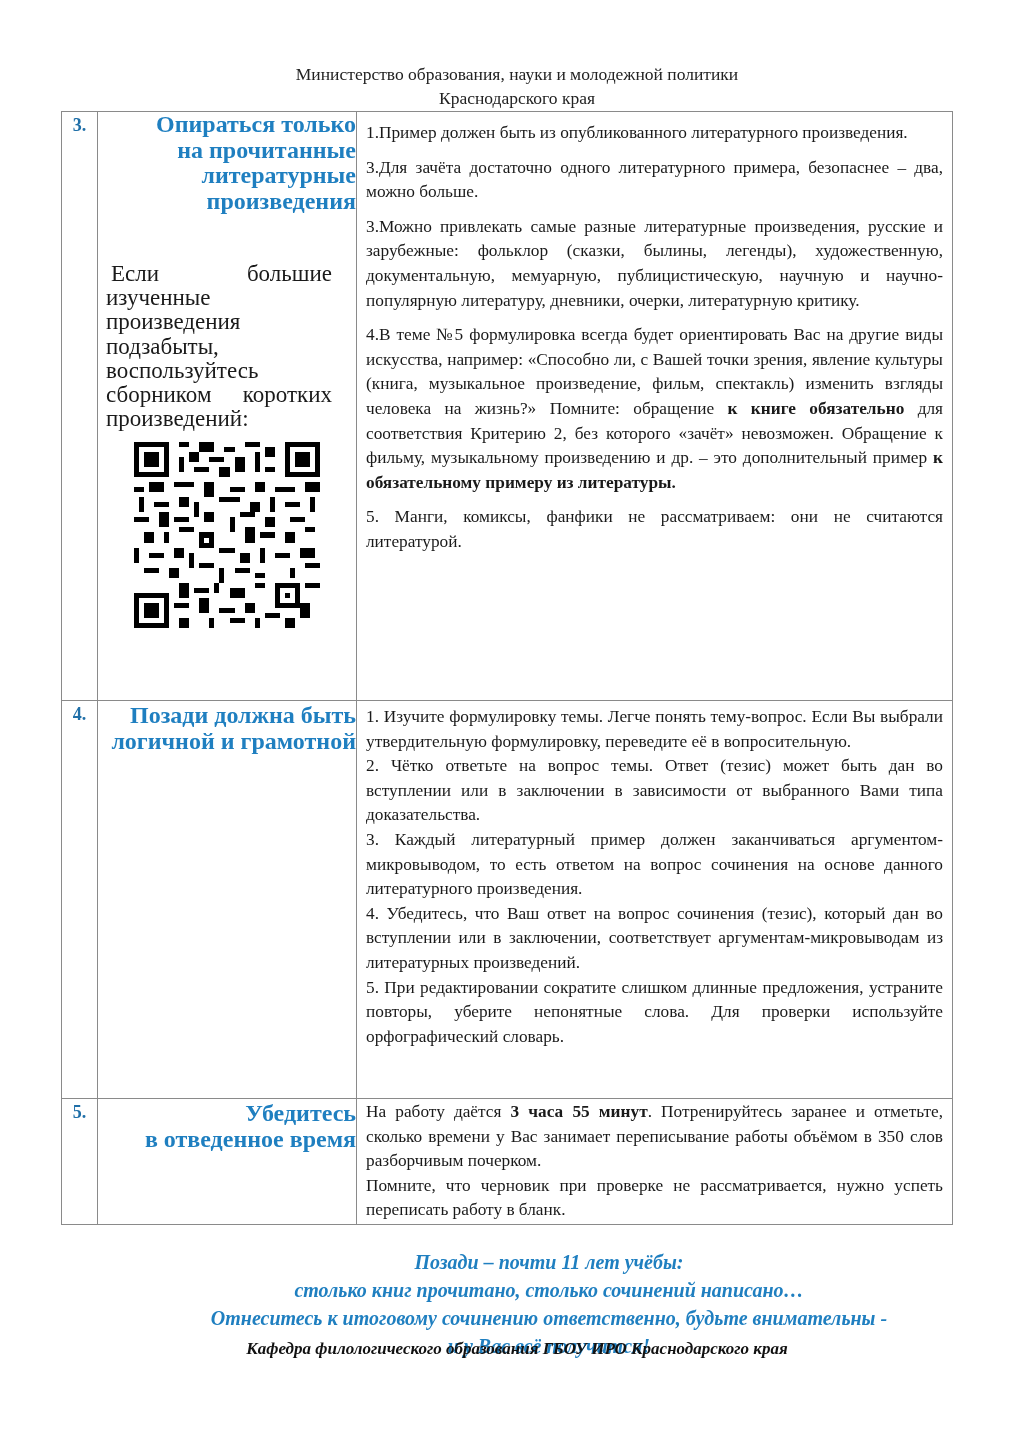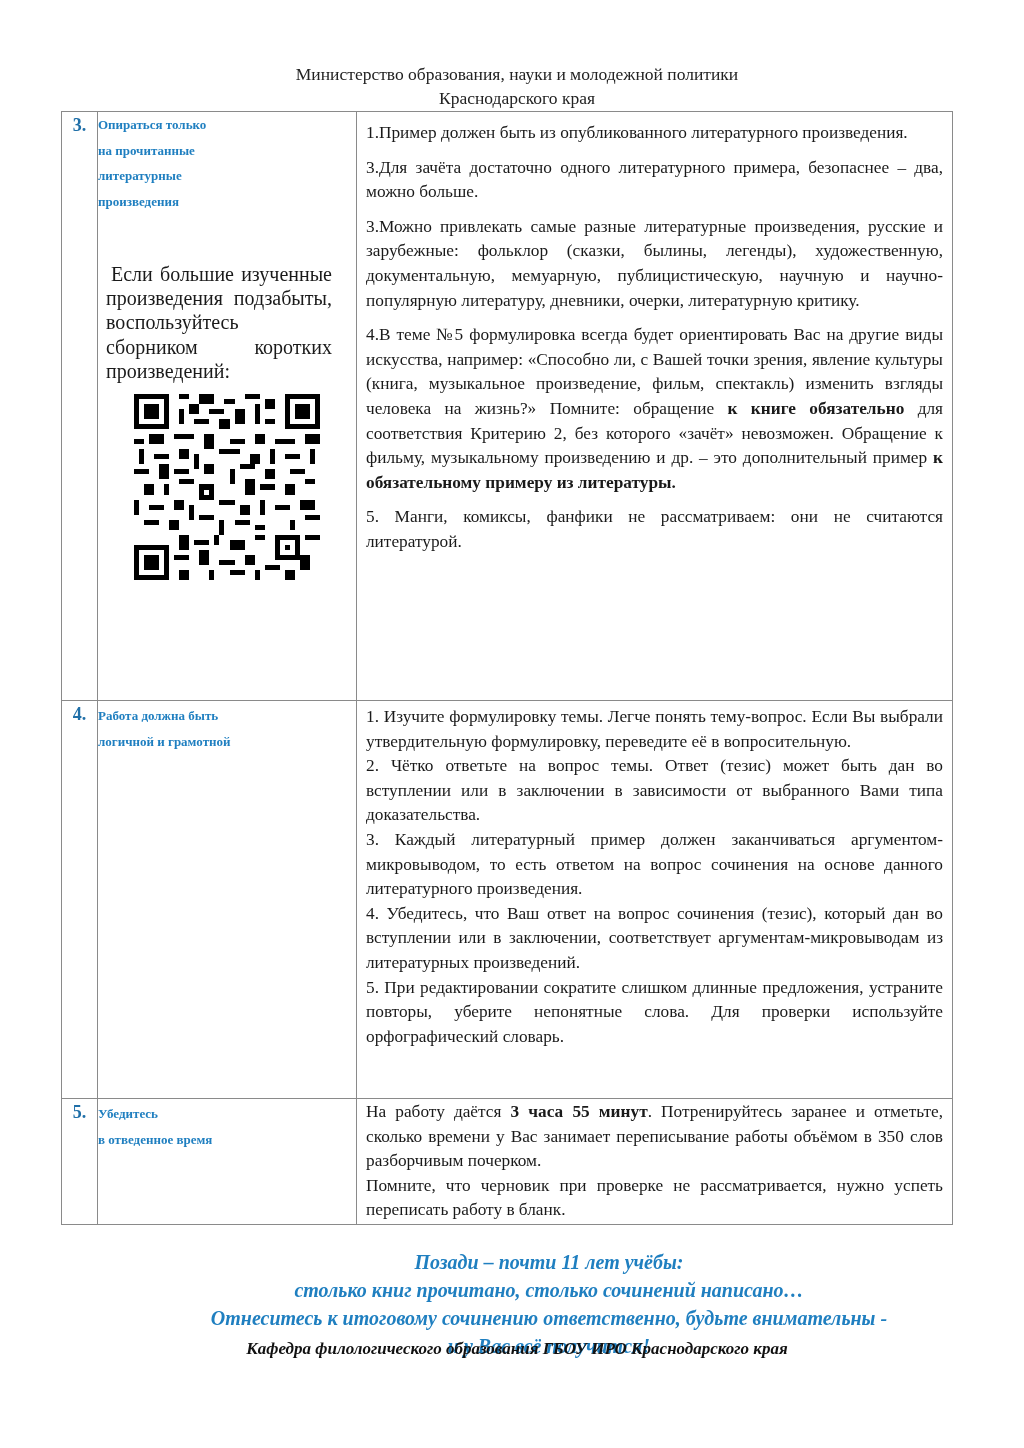--- a/index.html
+++ b/index.html
@@ -5,29 +5,29 @@
   html, body { margin:0; padding:0; background:#ffffff; }
   body { width:1024px; height:1448px; position:relative; overflow:hidden;
          font-family:"Liberation Serif", "DejaVu Serif", serif; color:#1a1a1a; }
   .header { position:absolute; top:62px; left:0; width:1034px; text-align:center;
             font-size:17.5px; line-height:24px; color:#222; }
   table.main { position:absolute; top:111px; left:61px; width:891px;
                border-collapse:collapse; table-layout:fixed; }
   table.main td { border:1.5px solid #8a8a8a; vertical-align:top; padding:0; }
   col.c-num { width:36px; } col.c-title { width:259px; } col.c-body { width:596px; }
   .num { font-weight:bold; color:#1f6fa8; font-size:18px; text-align:center; padding-top:3px !important; }
-  .title { font-weight:bold; color:#1f7fc0; font-size:13px; line-height:25.5px; text-align:left; }
+  .title { font-weight:bold; color:#1f7fc0; font-size:24px; line-height:25.5px; text-align:right; }
   .body { font-size:17.3px; line-height:24.6px; text-align:justify; padding:0 9px 0 9px !important; }
   .body p { margin:0; }
   .r3 .body p { margin-bottom:10px; }
   .r3 .body { padding-top:9px !important;margin-left:16px; }
   .r3 { height:589px; }
   .r4 { height:398px; }
   .r5 { height:126px; }
-  .note { font-size:20px; line-height:24.2px; text-align:justify; margin:48px 24px 0 8px; text-indent:5px; }
+  .note { font-size:23px; line-height:24.2px; text-align:justify; margin:48px 24px 0 8px; text-indent:5px; }
   .qr { width:186px; height:186px; margin:11px auto 0 auto; display:block; }
   .u { }
   .footer-slogan { position:absolute; top:1248px; left:0; width:1098px; text-align:center;
                    font-style:italic; font-weight:bold; color:#1f7fc0; font-size:20px; line-height:28px; }
   .footer-dept { position:absolute; top:1339px; left:0; width:1034px; text-align:center;
                  font-style:italic; font-weight:bold; color:#111; font-size:17px; }
 </style>
 </head>
 <body>
 
@@ -159,21 +159,21 @@
       <p>3.Можно привлекать самые разные литературные произведения, русские и зарубежные: фольклор (сказки, былины, легенды), художественную, документальную, мемуарную, публицистическую, научную и научно-популярную литературу, дневники, очерки, литературную критику.</p>
       <p><span>4.В теме №5 формулировка всегда будет ориентировать Вас на другие виды искусства, </span><span class="u">например</span><span>: «Способно ли, с Вашей точки зрения, явление культуры (книга, музыкальное произведение, фильм, спектакль) изменить взгляды человека на жизнь?» </span><span class="u">Помните:</span><span> обращение </span><b>к книге обязательно</b><span> для соответствия Критерию 2, без которого «зачёт» невозможен. Обращение к фильму, музыкальному произведению и др. – это дополнительный пример </span><b>к обязательному примеру из литературы.</b></p>
       <p>5. Манги, комиксы, фанфики не рассматриваем: они не считаются литературой.</p>
     </td>
   </tr>
 
   <tr class="r4">
     <td class="num">4.</td>
     <td>
       <div class="title" style="padding-top:2px;">
-        <div>Работа должна быть</div>
+        <div>Позади должна быть</div>
         <div>логичной и грамотной</div>
       </div>
     </td>
     <td class="body" style="padding-top:4px !important;">
       <p>1. Изучите формулировку темы. Легче понять тему-вопрос. Если Вы выбрали утвердительную формулировку, переведите её в вопросительную.</p>
       <p>2. Чётко ответьте на вопрос темы. Ответ (тезис) может быть дан во вступлении или в заключении в зависимости от выбранного Вами типа доказательства.</p>
       <p>3. Каждый литературный пример должен заканчиваться аргументом-микровыводом, то есть ответом на вопрос сочинения на основе данного литературного произведения.</p>
       <p>4. Убедитесь, что Ваш ответ на вопрос сочинения (тезис), который дан во вступлении или в заключении, соответствует аргументам-микровыводам из литературных произведений.</p>
       <p>5. При редактировании сократите слишком длинные предложения, устраните повторы, уберите непонятные слова. Для проверки используйте орфографический словарь.</p>
     </td>

